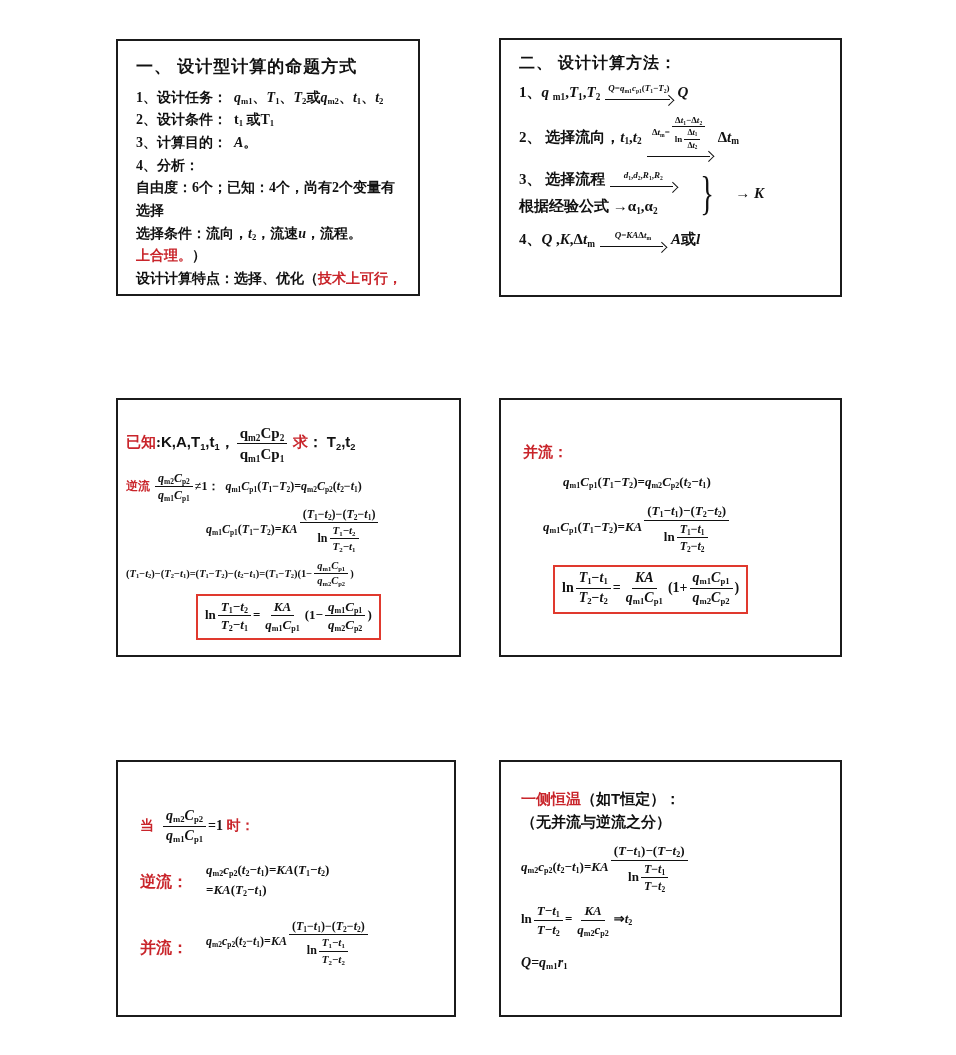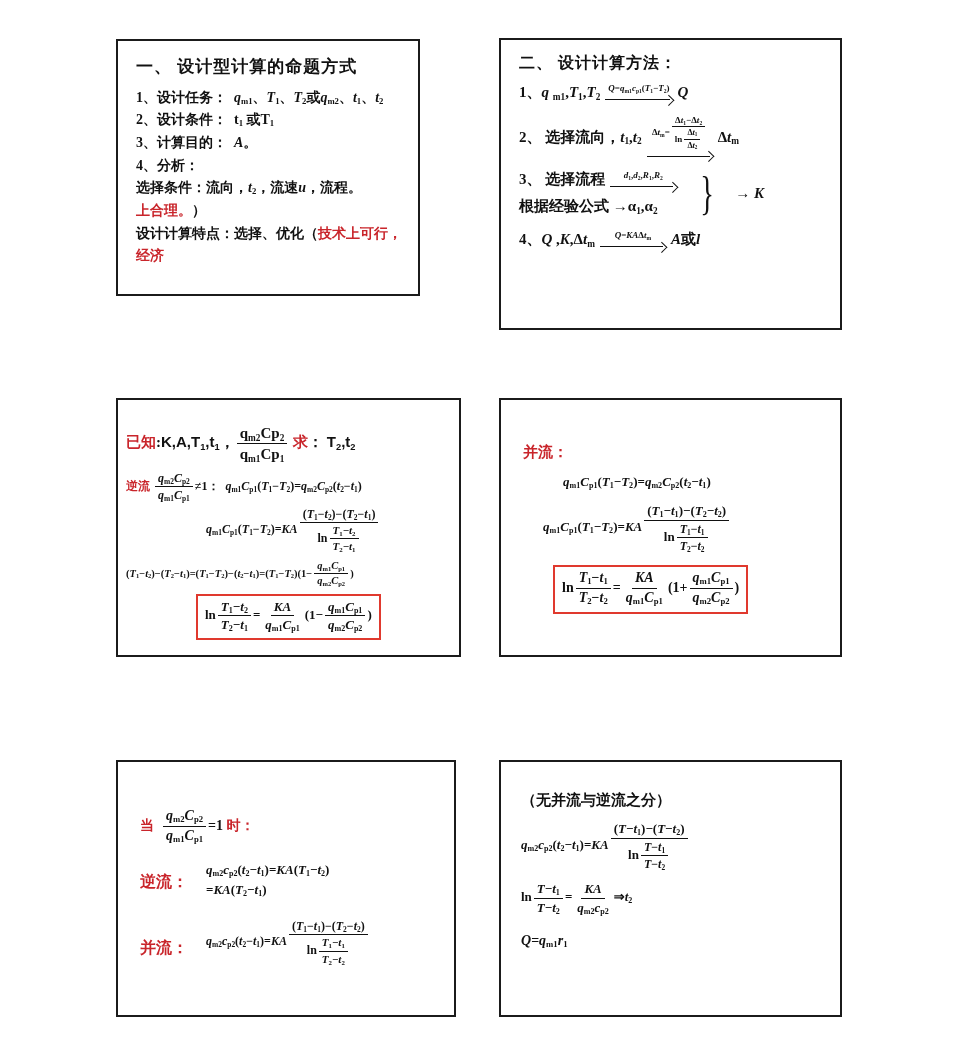--- a/index.html
+++ b/index.html
@@ -4,21 +4,21 @@
 <style>
   html,body{margin:0;padding:0;background:#ffffff;}
   body{width:956px;height:1055px;position:relative;
        font-family:"Liberation Serif", serif;color:#111;}
   .page{position:absolute;inset:0;background:#fff;}
 
   .slide{position:absolute;background:#fff;border:2px solid #1b1b1b;
          box-sizing:border-box;font-weight:bold;overflow:hidden;}
   
   .s0{left:116px;top:39px;width:304px;height:257px;padding:12px 14px 0 18px;}
-  .s1{left:499px;top:38px;width:343px;height:292px;padding:12px 12px 0 18px;}
+  .s1{left:499px;top:38px;width:343px;height:259px;padding:12px 12px 0 18px;}
   .s2{left:116px;top:398px;width:345px;height:259px;padding:24px 8px 0 8px;}
   .s3{left:499px;top:398px;width:343px;height:259px;padding:42px 10px 0 22px;}
   .s4{left:116px;top:760px;width:340px;height:257px;padding:46px 10px 0 22px;}
   .s5{left:499px;top:760px;width:343px;height:257px;padding:26px 10px 0 20px;}
 
   .ln{line-height:1.4;white-space:pre-wrap;}
   .s0 .ln{line-height:1.62;}
   .ttl{letter-spacing:1px;}
 
   .red{color:var(--red,#c9252b);}
@@ -69,20 +69,21 @@
 </head>
 <body>
 
 <div class="page">
   <section class="slide s0" id="slide-0">
       <div class="ln ttl f17">一、 设计型计算的命题方式</div>
       <div class="ln f14 mt6">1、设计任务：  <span class="vi">q</span><sub>m1</sub>、<span class="vi">T</span><sub>1</sub>、<span class="vi">T</span><sub>2</sub>或<span class="vi">q</span><sub>m2</sub>、<span class="vi">t</span><sub>1</sub>、<span class="vi">t</span><sub>2</sub></div>
       <div class="ln f14">2、设计条件：  t<sub>1</sub> 或T<sub>1</sub></div>
       <div class="ln f14">3、计算目的：  <span class="vi">A</span>。</div>
       <div class="ln f14">4、分析：</div>
+      <div class="ln f14">自由度：6个；已知：4个，尚有2个变量有选择</div>
       <div class="ln f14">选择条件：流向，<span class="vi">t</span><sub>2</sub>，流速<span class="vi">u</span>，流程。</div>
       <div class="ln f14"><span class="red">上合理。</span>）</div>
       <div class="ln f14">设计计算特点：选择、优化（<span class="red">技术上可行，经济</span></div>
     </section>
   <section class="slide s1" id="slide-1">
       <div class="ln ttl f16">二、 设计计算方法：</div>
       <div class="ln f15 mt8">1、<span class="vi">q</span> <sub>m1</sub>,<span class="vi">T</span><sub>1</sub>,<span class="vi">T</span><sub>2</sub><span class="ar"><span class="al"><span class="vi">Q</span>=<span class="vi">q</span><sub>m1</sub><span class="vi">c</span><sub>p1</sub>(<span class="vi">T</span><sub>1</sub>−<span class="vi">T</span><sub>2</sub>)</span><span class="sh"></span></span><span class="vi">Q</span></div>
       <div class="ln f15 mt10">2、 选择流向，<span class="vi">t</span><sub>1</sub>,<span class="vi">t</span><sub>2</sub><span class="ar"><span class="al">Δ<span class="vi">t</span><sub>m</sub>=<span class="fr"><span class="nu">Δ<span class="vi">t</span><sub>1</sub>−Δ<span class="vi">t</span><sub>2</sub></span><span class="de">ln<span class="fr"><span class="nu">Δ<span class="vi">t</span><sub>1</sub></span><span class="de">Δ<span class="vi">t</span><sub>2</sub></span></span></span></span></span><span class="sh"></span></span>Δ<span class="vi">t</span><sub>m</sub></div>
       <div class="ln brace-row f15 mt8"><div class="bstack"><div class="bline">3、 选择流程<span class="ar"><span class="al"><span class="vi">d</span><sub>1</sub>,<span class="vi">d</span><sub>2</sub>,<span class="vi">R</span><sub>1</sub>,<span class="vi">R</span><sub>2</sub></span><span class="sh"></span></span></div><div class="bline">根据经验公式 →α<sub>1</sub>,α<sub>2</sub></div></div><div class="bglyph">}</div><div class="bafter">→ <span class="vi">K</span></div></div>
       <div class="ln f15 mt12">4、<span class="vi">Q</span> ,<span class="vi">K</span>,Δ<span class="vi">t</span><sub>m</sub><span class="ar"><span class="al"><span class="vi">Q</span>=<span class="vi">KA</span>Δ<span class="vi">t</span><sub>m</sub></span><span class="sh"></span></span><span class="vi">A</span>或<span class="vi">l</span></div>
@@ -99,18 +100,19 @@
       <div class="ln f13 mt10 ind40"><span class="vi">q</span><sub>m1</sub><span class="vi">C</span><sub>p1</sub>(<span class="vi">T</span><sub>1</sub>−<span class="vi">T</span><sub>2</sub>)=<span class="vi">q</span><sub>m2</sub><span class="vi">C</span><sub>p2</sub>(<span class="vi">t</span><sub>2</sub>−<span class="vi">t</span><sub>1</sub>)</div>
       <div class="ln f13 mt12 ind20"><span class="vi">q</span><sub>m1</sub><span class="vi">C</span><sub>p1</sub>(<span class="vi">T</span><sub>1</sub>−<span class="vi">T</span><sub>2</sub>)=<span class="vi">KA</span><span class="fr"><span class="nu">(<span class="vi">T</span><sub>1</sub>−<span class="vi">t</span><sub>1</sub>)−(<span class="vi">T</span><sub>2</sub>−<span class="vi">t</span><sub>2</sub>)</span><span class="de">ln<span class="fr"><span class="nu"><span class="vi">T</span><sub>1</sub>−<span class="vi">t</span><sub>1</sub></span><span class="de"><span class="vi">T</span><sub>2</sub>−<span class="vi">t</span><sub>2</sub></span></span></span></span></div>
       <div class="ln f14 mt12 ind30"><span class="rbox">ln<span class="fr"><span class="nu"><span class="vi">T</span><sub>1</sub>−<span class="vi">t</span><sub>1</sub></span><span class="de"><span class="vi">T</span><sub>2</sub>−<span class="vi">t</span><sub>2</sub></span></span>=<span class="fr"><span class="nu"><span class="vi">KA</span></span><span class="de"><span class="vi">q</span><sub>m1</sub><span class="vi">C</span><sub>p1</sub></span></span>(1+<span class="fr"><span class="nu"><span class="vi">q</span><sub>m1</sub><span class="vi">C</span><sub>p1</sub></span><span class="de"><span class="vi">q</span><sub>m2</sub><span class="vi">C</span><sub>p2</sub></span></span>)</span></div>
     </section>
   <section class="slide s4" id="slide-4">
       <div class="ln f14"><span class="red">当</span>  <span class="fr"><span class="nu"><span class="vi">q</span><sub>m2</sub><span class="vi">C</span><sub>p2</sub></span><span class="de"><span class="vi">q</span><sub>m1</sub><span class="vi">C</span><sub>p1</sub></span></span>=1 <span class="red">时：</span></div>
       <div class="ln rowline f13 mt16"><div class="rlabel"><span class="red">逆流：</span></div><div class="rstack"><div><span class="vi">q</span><sub>m2</sub><span class="vi">c</span><sub>p2</sub>(<span class="vi">t</span><sub>2</sub>−<span class="vi">t</span><sub>1</sub>)=<span class="vi">KA</span>(<span class="vi">T</span><sub>1</sub>−<span class="vi">t</span><sub>2</sub>)</div><div>=<span class="vi">KA</span>(<span class="vi">T</span><sub>2</sub>−<span class="vi">t</span><sub>1</sub>)</div></div></div>
       <div class="ln rowline f12 mt20"><div class="rlabel"><span class="red">并流：</span></div><div class="rstack"><div><span class="vi">q</span><sub>m2</sub><span class="vi">c</span><sub>p2</sub>(<span class="vi">t</span><sub>2</sub>−<span class="vi">t</span><sub>1</sub>)=<span class="vi">KA</span><span class="fr"><span class="nu">(<span class="vi">T</span><sub>1</sub>−<span class="vi">t</span><sub>1</sub>)−(<span class="vi">T</span><sub>2</sub>−<span class="vi">t</span><sub>2</sub>)</span><span class="de">ln<span class="fr"><span class="nu"><span class="vi">T</span><sub>1</sub>−<span class="vi">t</span><sub>1</sub></span><span class="de"><span class="vi">T</span><sub>2</sub>−<span class="vi">t</span><sub>2</sub></span></span></span></span></div></div></div>
     </section>
   <section class="slide s5" id="slide-5">
+      <div class="ln f15"><span class="red">一侧恒温</span>（如<span class="sans">T</span>恒定）：</div>
       <div class="ln f15 mt2">（无并流与逆流之分）</div>
       <div class="ln f13 mt10"><span class="vi">q</span><sub>m2</sub><span class="vi">c</span><sub>p2</sub>(<span class="vi">t</span><sub>2</sub>−<span class="vi">t</span><sub>1</sub>)=<span class="vi">KA</span><span class="fr"><span class="nu">(<span class="vi">T</span>−<span class="vi">t</span><sub>1</sub>)−(<span class="vi">T</span>−<span class="vi">t</span><sub>2</sub>)</span><span class="de">ln<span class="fr"><span class="nu"><span class="vi">T</span>−<span class="vi">t</span><sub>1</sub></span><span class="de"><span class="vi">T</span>−<span class="vi">t</span><sub>2</sub></span></span></span></span></div>
       <div class="ln f13 mt10">ln<span class="fr"><span class="nu"><span class="vi">T</span>−<span class="vi">t</span><sub>1</sub></span><span class="de"><span class="vi">T</span>−<span class="vi">t</span><sub>2</sub></span></span>=<span class="fr"><span class="nu"><span class="vi">KA</span></span><span class="de"><span class="vi">q</span><sub>m2</sub><span class="vi">c</span><sub>p2</sub></span></span>⇒<span class="vi">t</span><sub>2</sub></div>
       <div class="ln f14 mt16"><span class="vi">Q</span>=<span class="vi">q</span><sub>m1</sub><span class="vi">r</span><sub>1</sub></div>
     </section>
 </div>
 
 </body></html>

